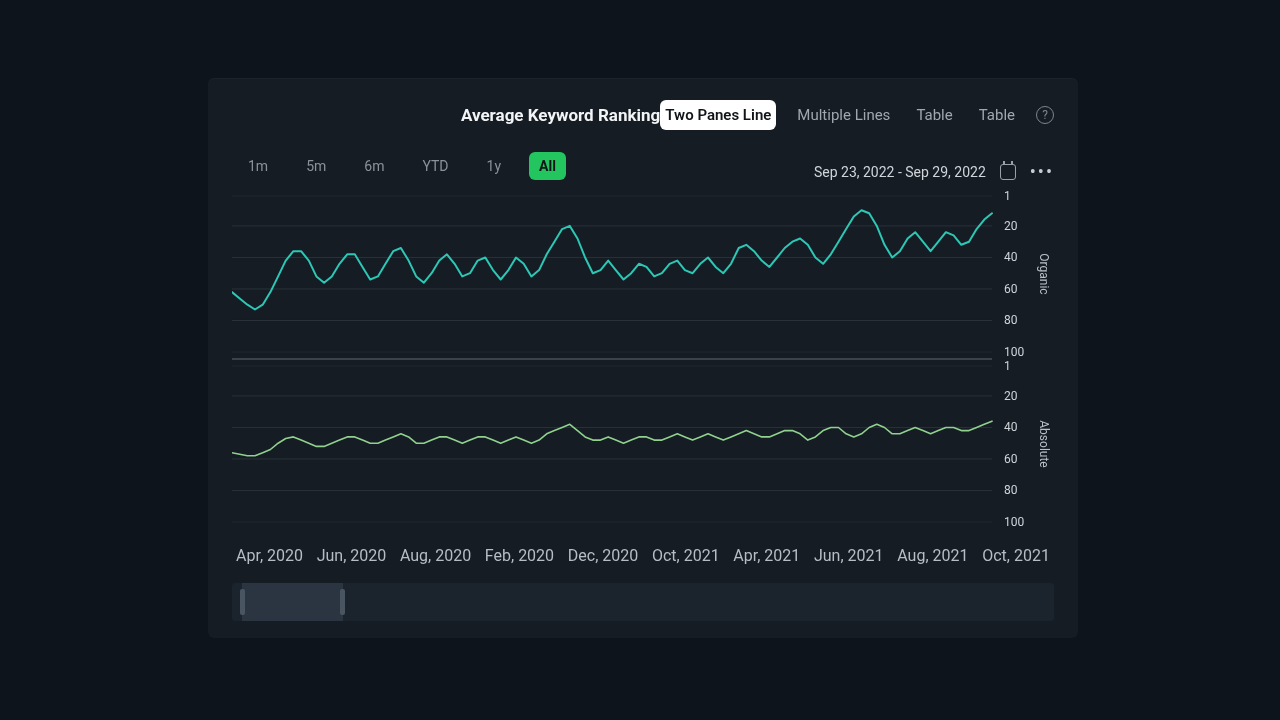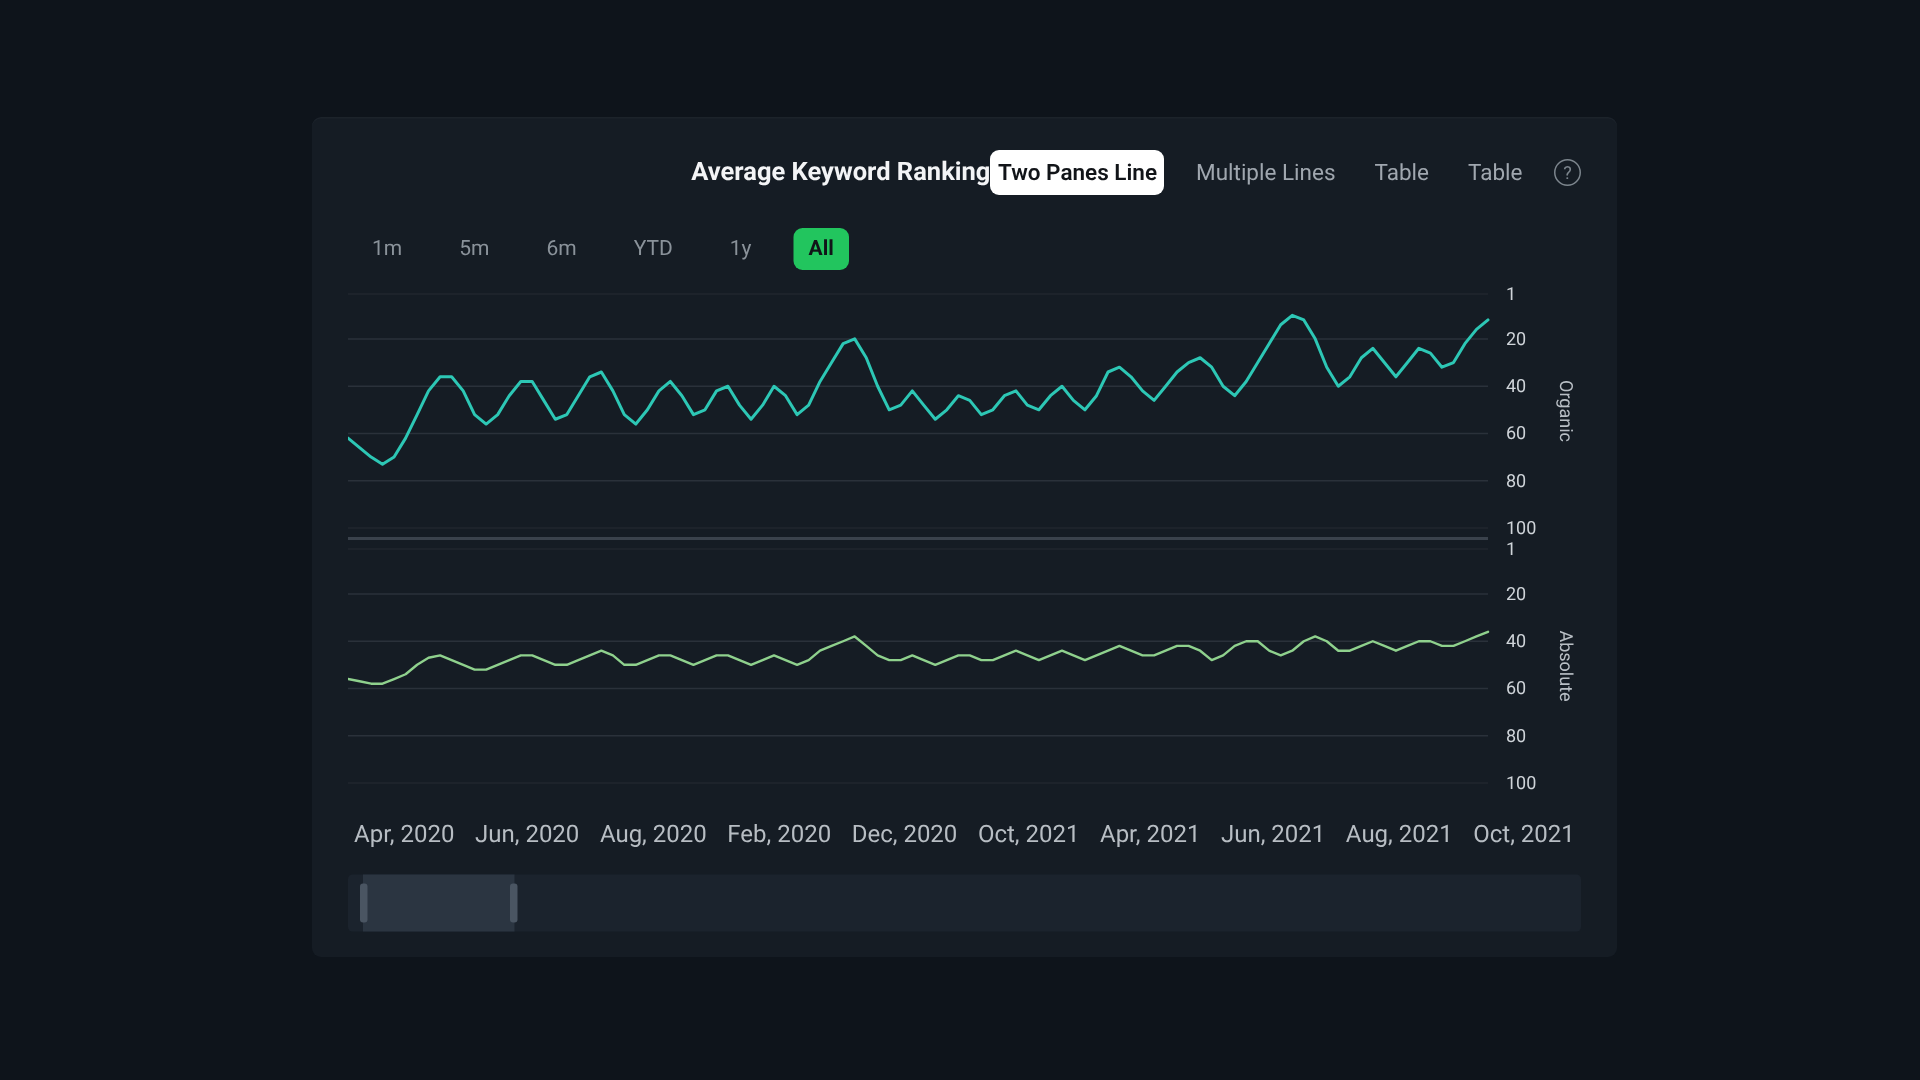--- a/index.html
+++ b/index.html
@@ -60,20 +60,25 @@
 
   <div class="subhdr">
     <div class="ranges" id="ranges-slot">
         <div class="range">1m</div>
         <div class="range">5m</div>
         <div class="range">6m</div>
         <div class="range">YTD</div>
         <div class="range">1y</div>
         <div class="range active">All</div>
       </div>
+    <div class="dateblock">
+      <span>Sep 23, 2022 - Sep 29, 2022</span>
+      <span class="cal"></span>
+      <span class="dots">•••</span>
+    </div>
   </div>
 
   <div class="chartzone">
     <svg class="chart" width="820" height="350">
       <g id="pane1">
           <line x1="0" x2="760" y1="6" y2="6" class="gridline dim"></line>
           <text x="772" y="10" class="ytick">1</text>
           <line x1="0" x2="760" y1="35.93939393939394" y2="35.93939393939394" class="gridline"></line>
           <text x="772" y="39.93939393939394" class="ytick">20</text>
           <line x1="0" x2="760" y1="67.45454545454545" y2="67.45454545454545" class="gridline"></line>

